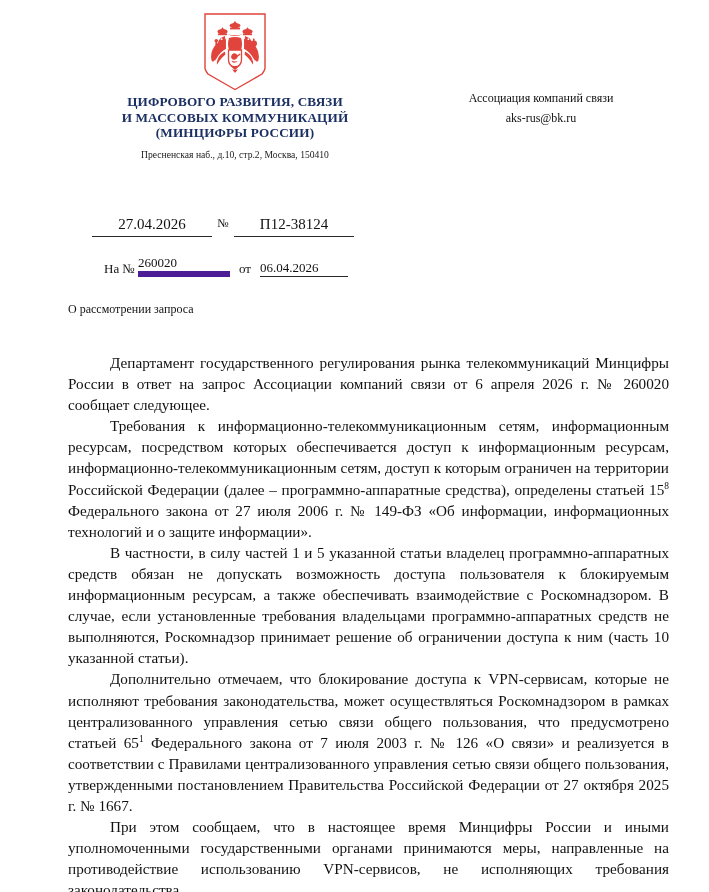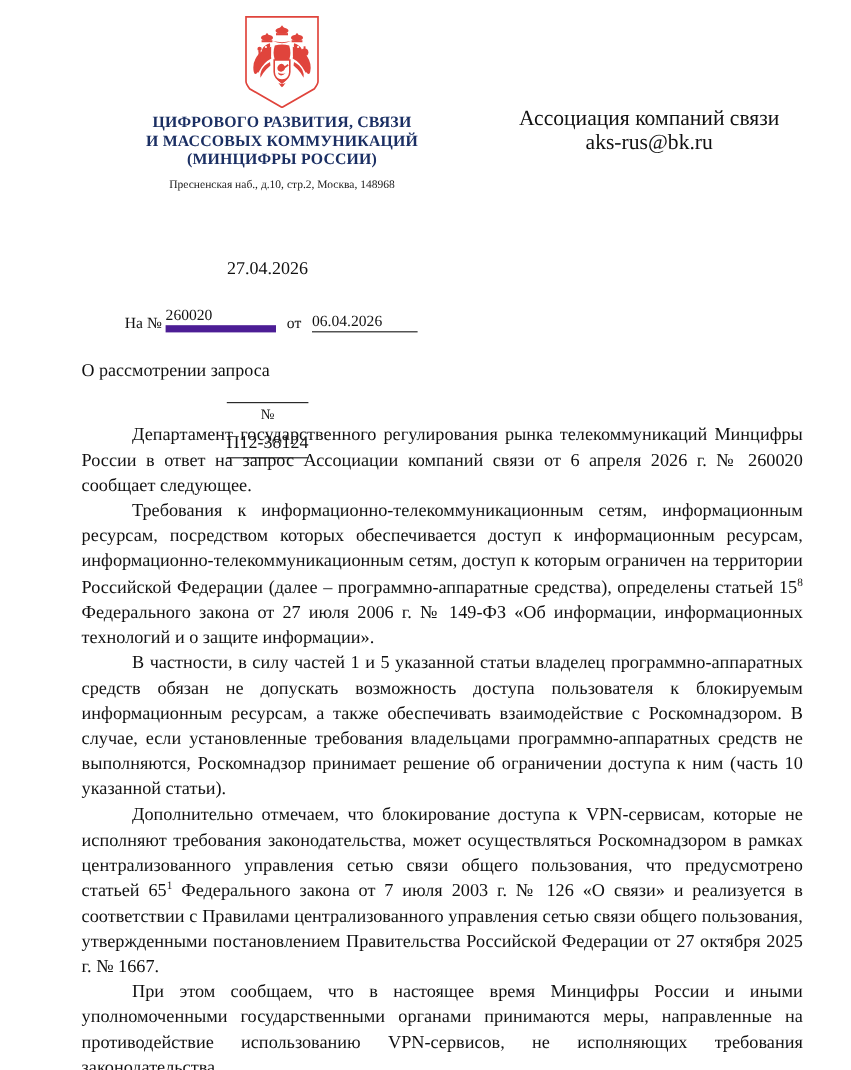--- a/index.html
+++ b/index.html
@@ -62,23 +62,22 @@
   .ref-block {
     position: absolute;
     left: 92px;
     top: 214px;
     width: 262px;
     font-size: 15px;
     color: #111111;
   }
   .ref-row-out {
     display: flex;
-    align-items: center;
+    align-items: flex-start;
     height: 28px;
-    flex-direction: column;
   }
   .ref-out-date {
     flex: 0 0 120px;
     text-align: center;
     border-bottom: 1px solid #2a2a2a;
     padding-bottom: 1px;
     line-height: 21px;
   }
   .ref-no-label {
     flex: 0 0 22px;
@@ -124,31 +123,31 @@
     line-height: 17px;
   }
 
   
   .addressee {
     position: absolute;
     left: 400px;
     top: 88px;
     width: 282px;
     text-align: center;
-    font-size: 18px;
+    font-size: 12px;
     line-height: 20px;
     color: #111111;
   }
 
   
   .subject {
     position: absolute;
     left: 68px;
     top: 301px;
-    font-size: 15px;
+    font-size: 12px;
     line-height: 17px;
     color: #111111;
   }
 
   
   .body-text {
     position: absolute;
     left: 68px;
     top: 352px;
     width: 601px;
@@ -227,21 +226,21 @@
     </svg>
   </div>
 
   <div class="ministry-title">
     <div>ЦИФРОВОГО РАЗВИТИЯ, СВЯЗИ</div>
     <div>И МАССОВЫХ КОММУНИКАЦИЙ</div>
     <div>(МИНЦИФРЫ РОССИИ)</div>
   </div>
 
   <div class="contact-block">
-    <div>Пресненская наб., д.10, стр.2, Москва, 148968</div>
+    <div>Пресненская наб., д.10, стр.2, Москва, 150410</div>
   </div>
 </div>
 
 <div class="ref-block">
   <div class="ref-row-out">
     <span class="ref-out-date">27.04.2026</span>
     <span class="ref-no-label">№</span>
     <span class="ref-out-num">П12-38124</span>
   </div>
   <div class="ref-row-in">

